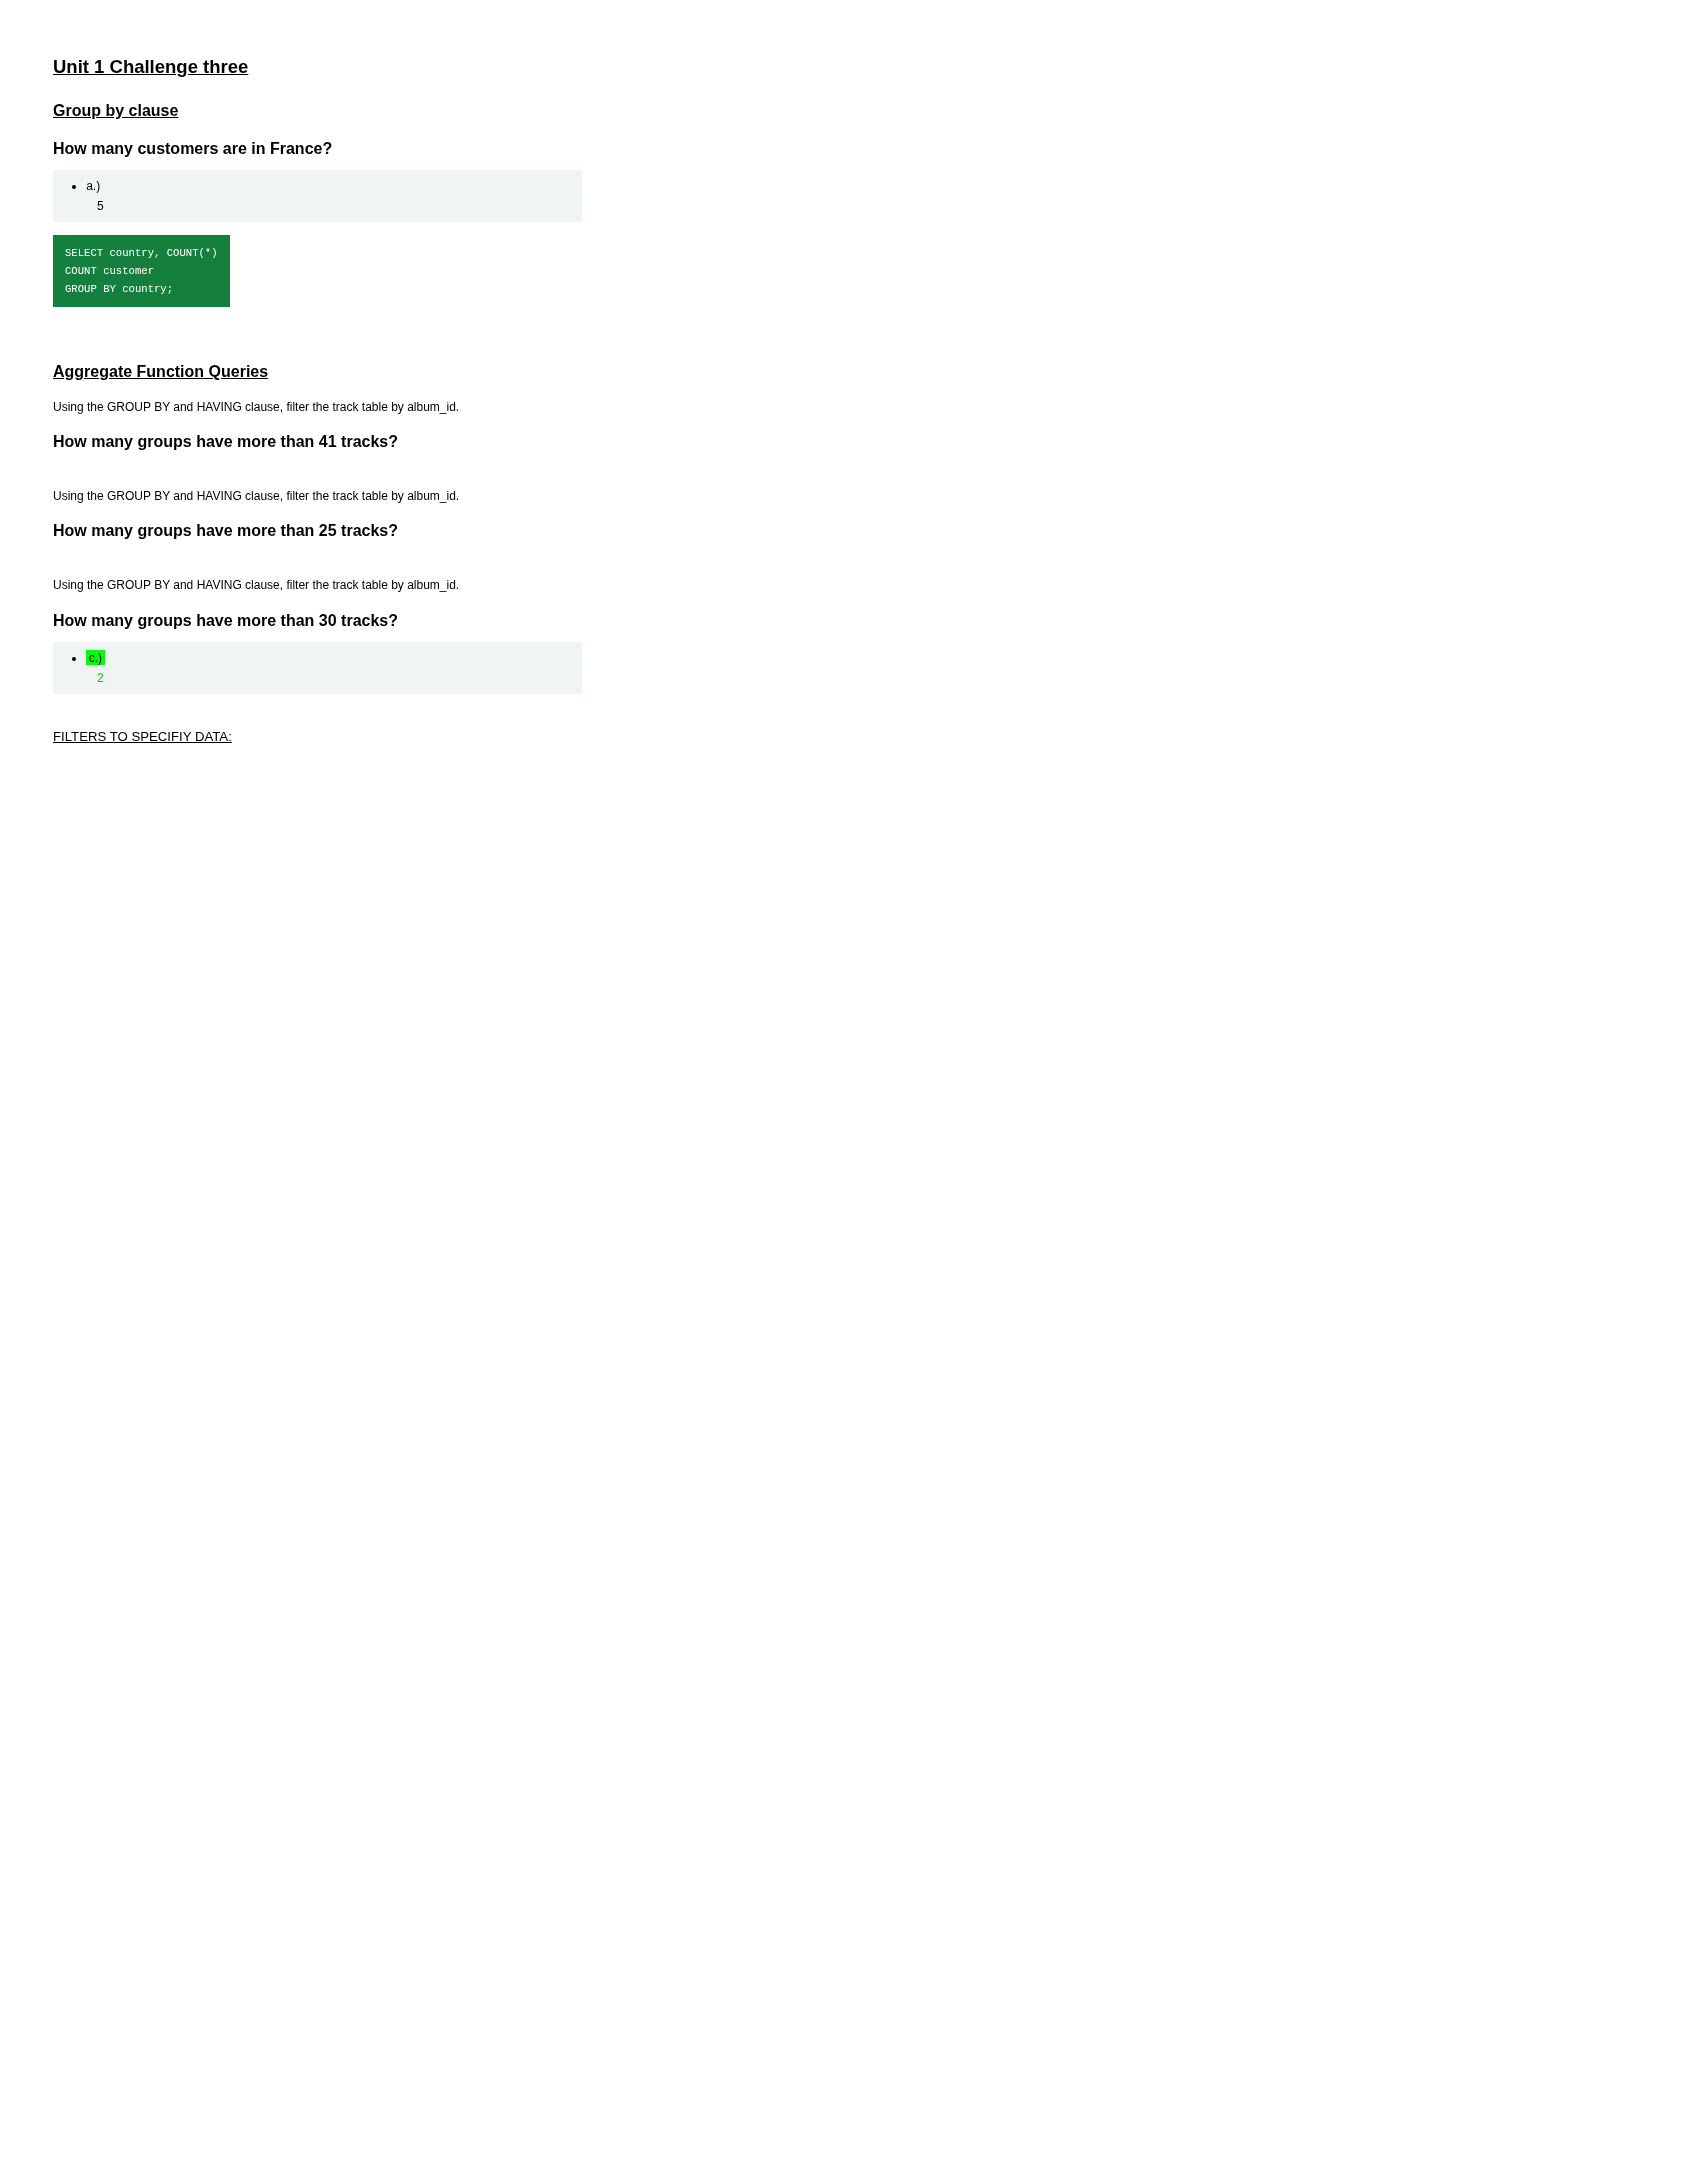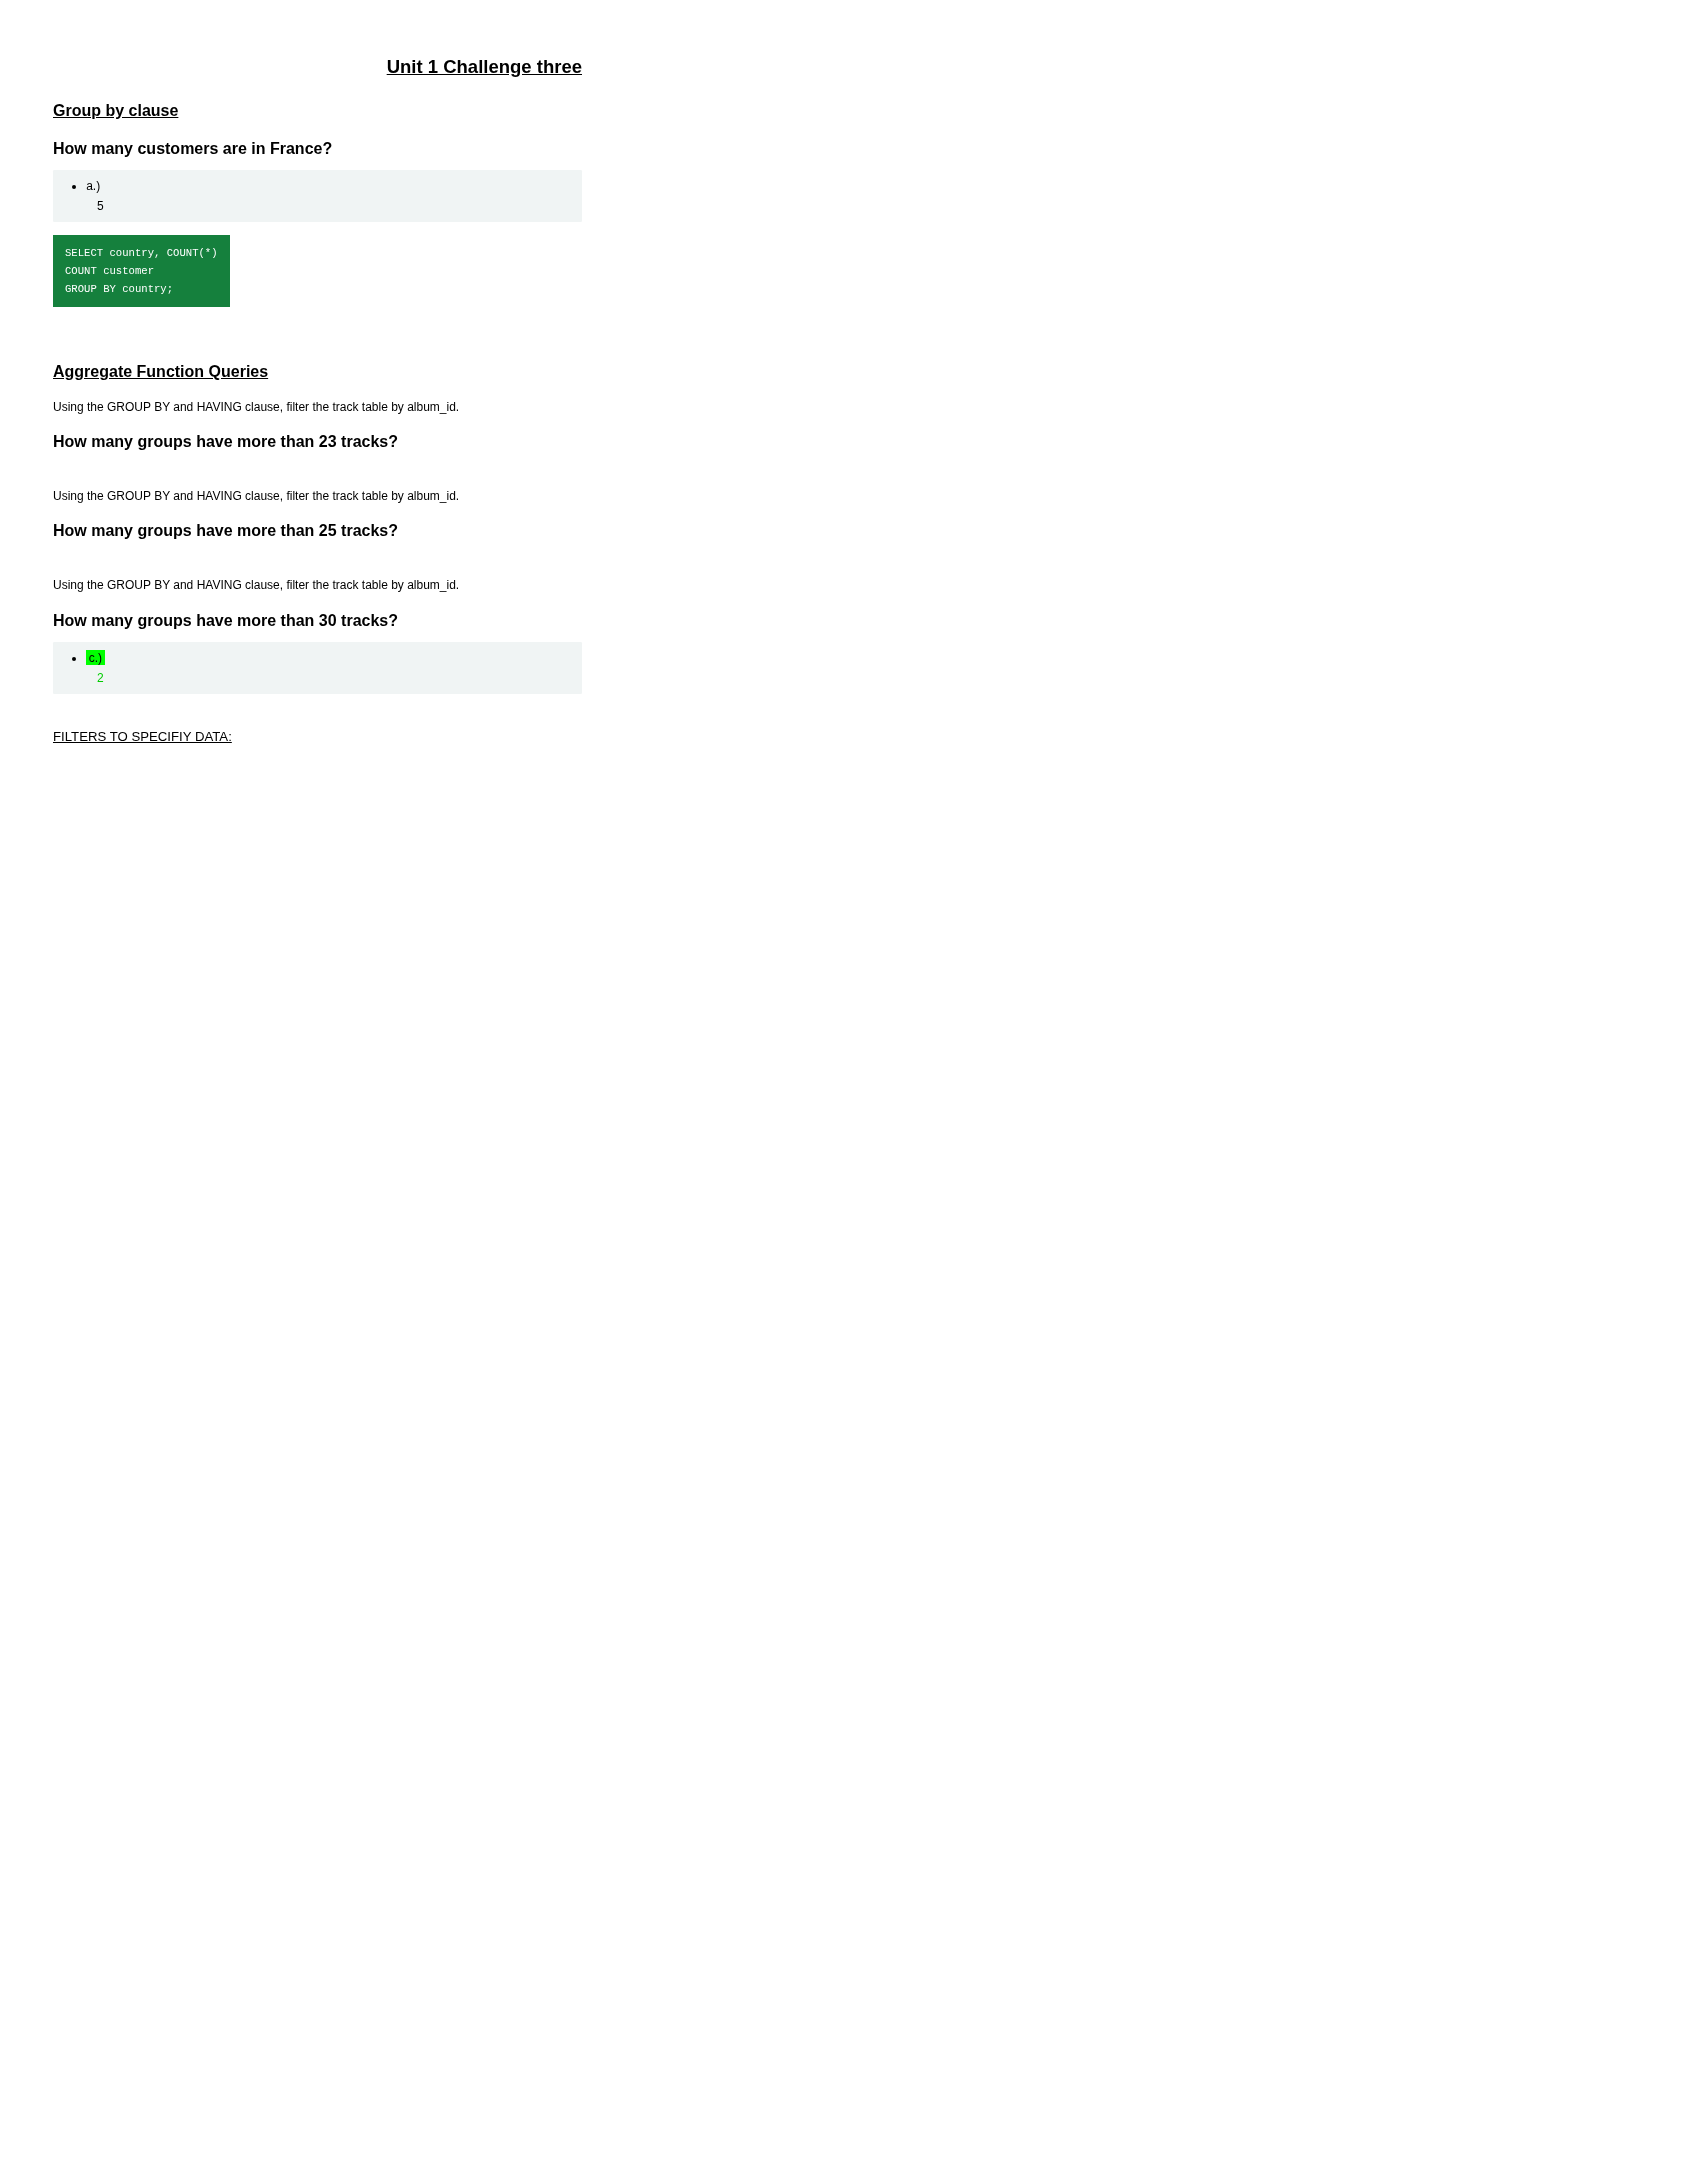--- a/index.html
+++ b/index.html
@@ -17,21 +17,20 @@
       padding: 40px 53px;
       max-width: 635px;
     }
 
     .main-title {
       font-size: 18.5px;
       font-weight: bold;
       text-decoration: underline;
       margin-bottom: 18.5px;
       margin-top: 13.2px;
-      text-align: right;
     }
 
     .section-title {
       font-size: 16px;
       font-weight: bold;
       text-decoration: underline;
       margin-bottom: 13.2px;
     }
 
     .description {
@@ -145,21 +144,21 @@
     <div>COUNT customer</div>
     <div>GROUP BY country;</div>
   </div>
 </div>
 
 <div>
   <h2 class="section-title">Aggregate Function Queries</h2>
 
   <div class="question-section">
     <p class="description">Using the GROUP BY and HAVING clause, filter the track table by album_id.</p>
-    <p class="question">How many groups have more than 23 tracks?</p>
+    <p class="question">How many groups have more than 41 tracks?</p>
   </div>
 
   <div class="question-section">
     <p class="description">Using the GROUP BY and HAVING clause, filter the track table by album_id.</p>
     <p class="question">How many groups have more than 25 tracks?</p>
   </div>
 
   <div class="question-section">
     <p class="description">Using the GROUP BY and HAVING clause, filter the track table by album_id.</p>
     <p class="question">How many groups have more than 30 tracks?</p>

